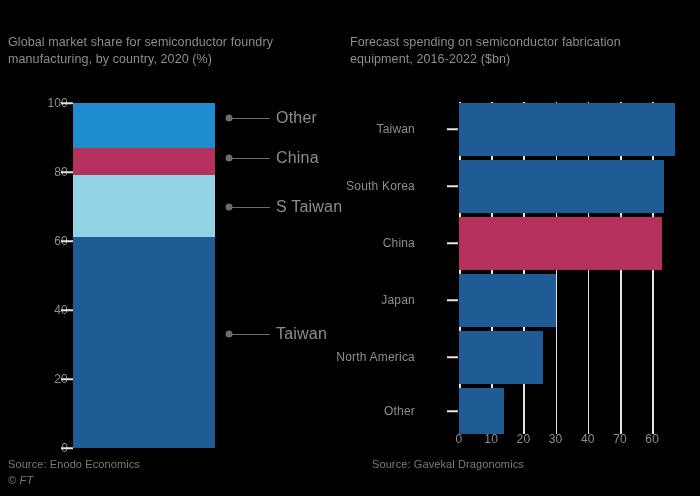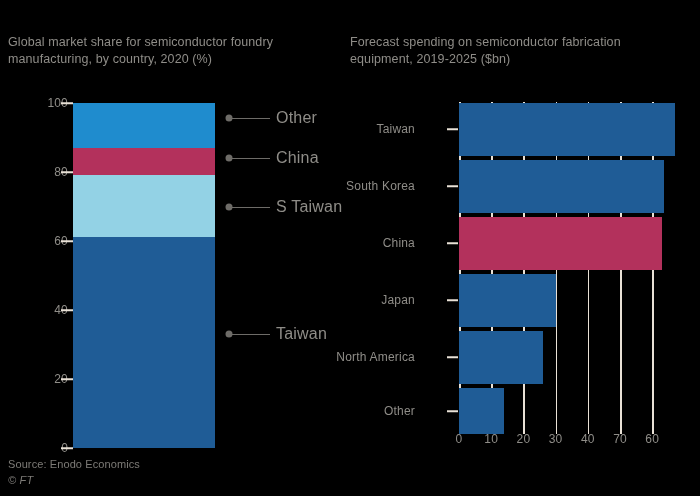--- a/index.html
+++ b/index.html
@@ -181,21 +181,21 @@
       <div class="leader" style="left:229px; top:334px; width:41px"></div>
       <div class="leader-label" style="left:276px; top:334px">Taiwan</div>
     </div>
 
     <div class="source">Source: Enodo Economics</div>
     <div class="ft-credit">© FT</div>
   </div>
 
   <div class="panel panel-right">
 
-    <div class="chart-title">Forecast spending on semiconductor fabrication equipment, 2019-2025 ($bn)</div>
+    <div class="chart-title">Forecast spending on semiconductor fabrication equipment, 2016-2022 ($bn)</div>
 
     <div class="plot-right">
 
       <div class="gridline" style="left:119px"></div>
       <div class="gridline" style="left:151.2px"></div>
       <div class="gridline" style="left:183.4px"></div>
       <div class="gridline" style="left:215.6px"></div>
       <div class="gridline" style="left:247.8px"></div>
       <div class="gridline" style="left:280px"></div>
       <div class="gridline" style="left:312.2px"></div>
@@ -226,14 +226,15 @@
 
       <div class="hbar" style="top:331px; height:53px; width:83.7px; background:#1f5c96;"></div>
       <div class="cat-label" style="top:357px">North America</div>
       <div class="cat-mark" style="top:357px"></div>
 
       <div class="hbar" style="top:388px; height:46px; width:45.1px; background:#1f5c96;"></div>
       <div class="cat-label" style="top:411px">Other</div>
       <div class="cat-mark" style="top:411px"></div>
     </div>
 
+    <div class="source">Source: Gavekal Dragonomics</div>
   </div>
 </div>
 
 </body></html>

